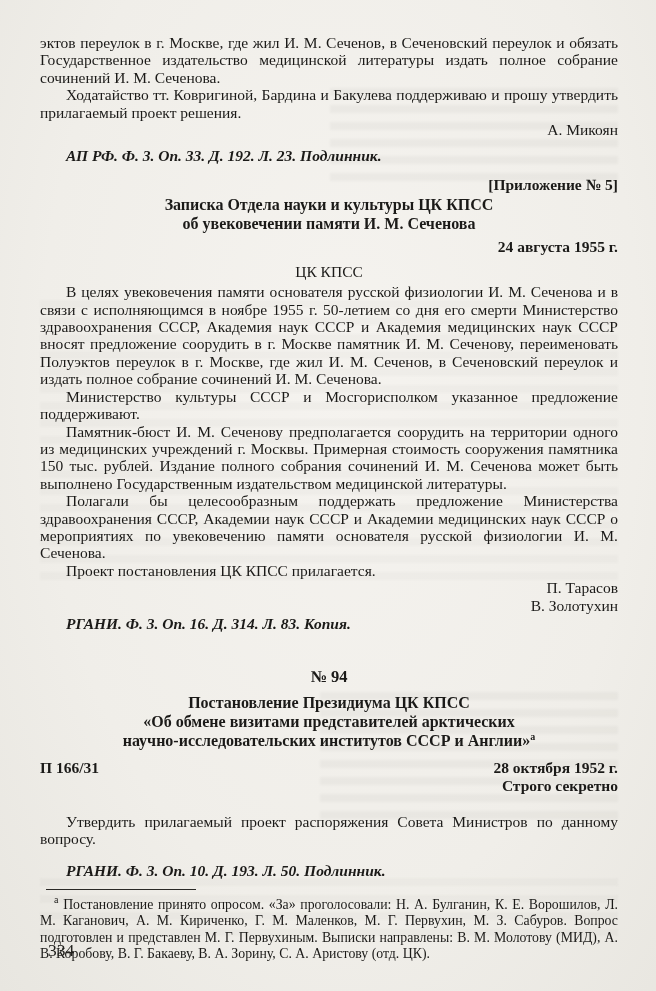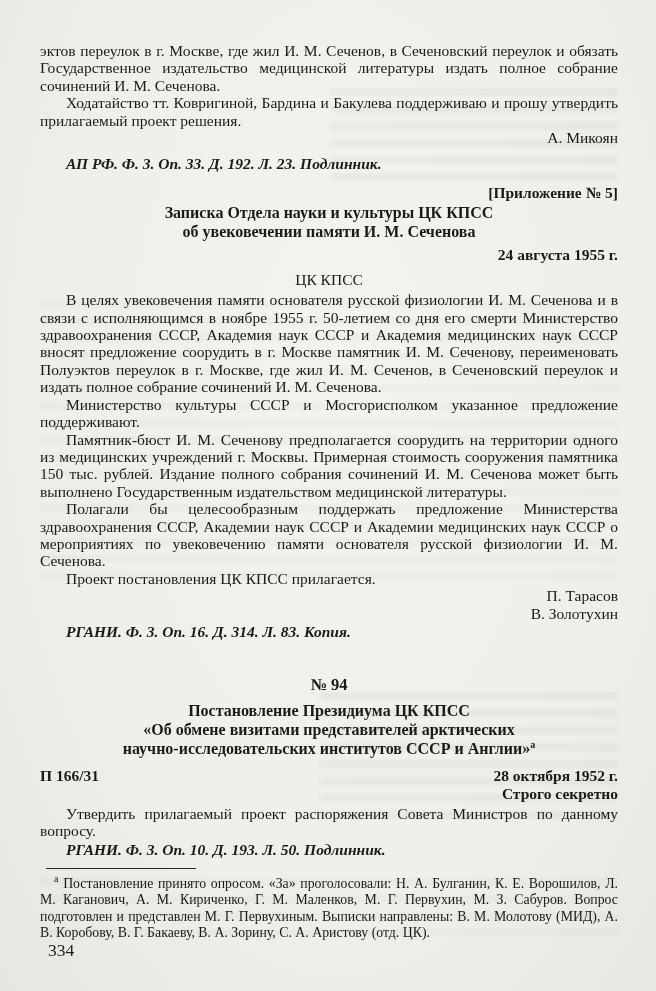--- a/index.html
+++ b/index.html
@@ -5,21 +5,21 @@
   html,body{margin:0;padding:0;background:#dddbd6;}
   .page{
     position:relative;
     width:656px;height:991px;
     margin:0 auto;
     background:radial-gradient(ellipse at 52% 38%, #f5f3ef 0%, #f0eee9 62%, #e8e6e0 100%);
     font-family:"Liberation Serif","DejaVu Serif",serif;
     color:#1b1a18;
     overflow:hidden;
   }
-  .content{position:absolute;left:40px;top:8px;width:578px;padding-top:34px;}
+  .content{position:absolute;left:40px;top:0;width:578px;padding-top:34px;}
   p{margin:0;font-size:15.5px;line-height:17.4px;text-align:justify;}
   .ind{text-indent:26px;}
   .right{text-align:right;}
   .center{text-align:center;}
   .b{font-weight:bold;}
   .archive{font-weight:bold;font-style:italic;}
   .h{font-weight:bold;text-align:center;font-size:16px;line-height:18.6px;}
   .h div{margin:0;}
   .docnum{font-weight:bold;text-align:center;font-size:16.5px;}
   .meta-row{display:flex;justify-content:space-between;align-items:flex-start;font-weight:bold;font-size:15.5px;line-height:17.4px;}
@@ -86,23 +86,23 @@
     </div>
 
     <div class="meta-row" style="margin-top:9px">
       <span>П 166/31</span>
       <span class="meta-right">
         <span style="display:block">28 октября 1952 г.</span>
         <span style="display:block">Строго секретно</span>
       </span>
     </div>
 
-    <p class="ind" style="margin-top:3px">Утвердить прилагаемый проект распоряжения Совета Министров по данному вопросу.</p>
+    <p class="ind" style="margin-top:19px">Утвердить прилагаемый проект распоряжения Совета Министров по данному вопросу.</p>
 
-    <p class="archive ind" style="margin-top:1px">РГАНИ. Ф. 3. Оп. 10. Д. 193. Л. 50. Подлинник.</p>
+    <p class="archive ind" style="margin-top:14px">РГАНИ. Ф. 3. Оп. 10. Д. 193. Л. 50. Подлинник.</p>
 
     <hr class="footnote-sep">
     <p class="footnote"><sup>а</sup> <span>Постановление принято опросом. «За» проголосовали: Н. А. Булганин, К. Е. Ворошилов, Л. М. Каганович, А. М. Кириченко, Г. М. Маленков, М. Г. Первухин, М. З. Сабуров. Вопрос подготовлен и представлен М. Г. Первухиным. Выписки направлены: В. М. Молотову (МИД), А. В. Коробову, В. Г. Бакаеву, В. А. Зорину, С. А. Аристову (отд. ЦК).</span></p>
 
   </div>
 
   <div class="page-number">334</div>
 </div>
 
 </body></html>

